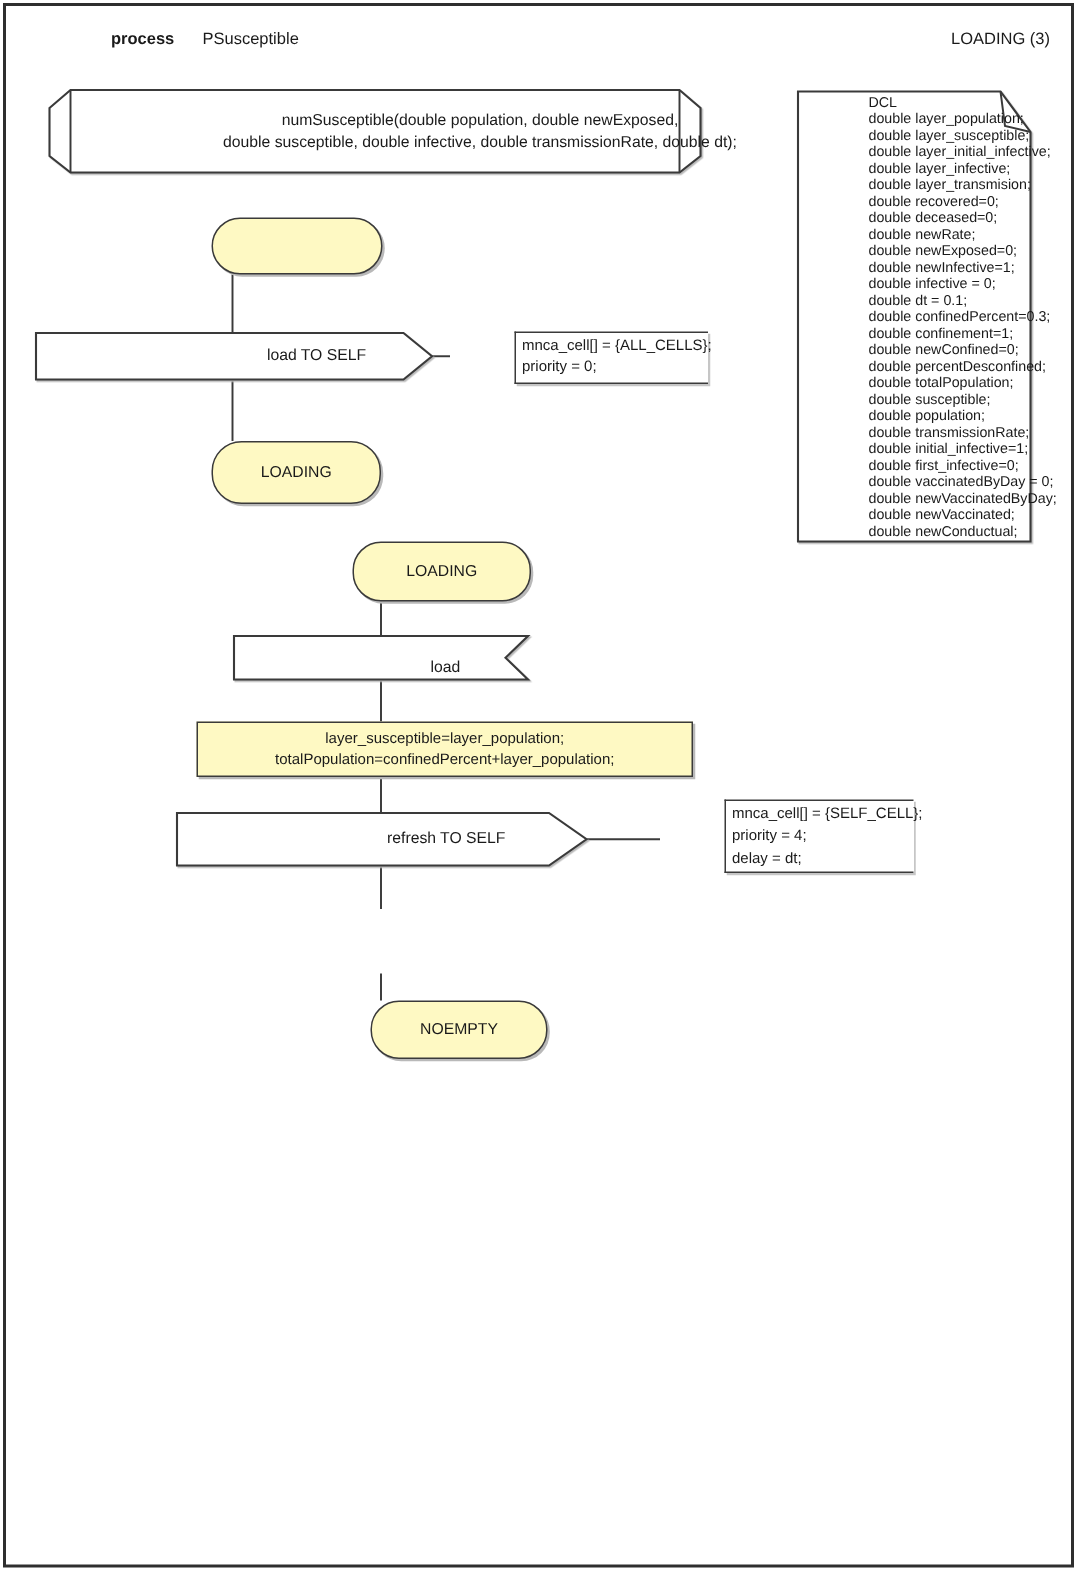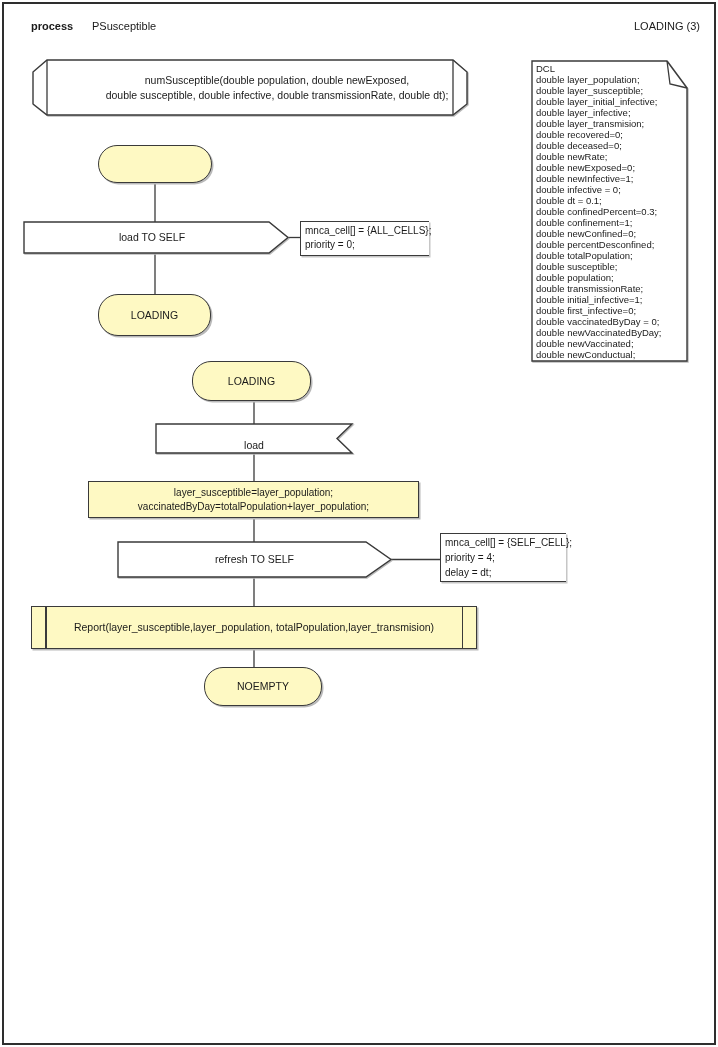--- a/index.html
+++ b/index.html
@@ -1,21 +1,21 @@
 <!DOCTYPE html>
 <html><head>
 <meta charset="utf-8">
 <style>
   html,body{margin:0;padding:0;background:#fff;}
   .page{
     position:relative;width:714px;height:1043px;margin:2px;
     border:2px solid #2e2e2e;background:#fff;box-sizing:border-box;
     font-family:"Liberation Sans",sans-serif;color:#1a1a1a;overflow:hidden;
   }
-  .abs{position:absolute;box-sizing:border-box;}
+  .abs{position:absolute;box-sizing:border-box;margin-left:43px;}
   .txt{font-size:10.5px;line-height:15px;white-space:pre-line;}
   .small{font-size:10px;line-height:13.5px;white-space:pre-line;}
   .center{display:flex;align-items:center;justify-content:center;text-align:center;}
   .shapebox{border:1.4px solid #3a3a3a;background:#fef9c3;box-shadow:1.5px 1.5px 0 #b9b9b9;}
   .capsule{border-radius:19px;}
   svg.canvas{position:absolute;left:0;top:0;pointer-events:none;}
   svg .shape{fill:#ffffff;stroke:#3a3a3a;stroke-width:1.4;pointer-events:all;
     filter:drop-shadow(1.2px 1.2px 0 #b9b9b9);}
   svg .edge{stroke:#3a3a3a;stroke-width:1.3;fill:none;}
   .bracket{border:1.4px solid #3a3a3a;border-right:none;background:transparent;
@@ -59,53 +59,48 @@
     <polyline class="edge" points="663,57 666,80 683,84"></polyline>
   </svg>
 
   <div class="abs txt center" style="left:29px;top:61px;width:488px;height:45px;">numSusceptible(double population, double newExposed,
 double susceptible, double infective, double transmissionRate, double dt);</div>
 
   <div class="abs shapebox capsule" style="left:94px;top:141px;width:114px;height:38px;">
     <span class="txt"></span>
   </div>
 
-  <div class="abs txt center" style="left:16px;top:218px;width:264px;height:31px;">load TO SELF</div>
+  <div class="abs txt center" style="left:32px;top:218px;width:264px;height:31px;">load TO SELF</div>
 
   <div class="abs bracket" style="left:296px;top:217px;width:129px;height:35px;"></div>
   <div class="abs small" style="left:301px;top:220px;width:135px;">mnca_cell[] = {ALL_CELLS};
 priority = 0;</div>
 
   <div class="abs shapebox capsule center" style="left:94px;top:290px;width:113px;height:42px;border-radius:20px;">
     <span class="txt">LOADING</span>
   </div>
 
   <div class="abs shapebox capsule center" style="left:188px;top:357px;width:119px;height:40px;">
     <span class="txt">LOADING</span>
   </div>
 
   <div class="abs txt center" style="left:152px;top:420px;width:196px;height:42px;">load</div>
 
   <div class="abs shapebox center small" style="left:84px;top:477px;width:331px;height:37px;">
     <span class="small" style="text-align:center;">layer_susceptible=layer_population;
-vaccinatedByDay=totalPopulation+layer_population;</span>
+totalPopulation=confinedPercent+layer_population;</span>
   </div>
 
   <div class="abs txt center" style="left:114px;top:538px;width:273px;height:35px;">refresh TO SELF</div>
 
   <div class="abs bracket" style="left:436px;top:529px;width:126px;height:49px;"></div>
   <div class="abs small" style="left:441px;top:531px;width:150px;line-height:15px;">mnca_cell[] = {SELF_CELL};
 priority = 4;
 delay = dt;</div>
 
-  <div class="abs shapebox center" style="left:27px;top:602px;width:446px;height:43px;">
-    <div class="bar" style="left:13px;"></div>
-    <div class="bar" style="right:13px;"></div>
-    <span class="txt">Report(layer_susceptible,layer_population, totalPopulation,layer_transmision)</span>
-  </div>
 
   <div class="abs shapebox capsule center" style="left:200px;top:663px;width:118px;height:39px;text-align:center;">
     <span class="txt">NOEMPTY</span>
   </div>
 
   <div class="abs dcl" style="left:532px;top:59px;width:148px;">DCL</div>
   <div class="abs dcl" style="left:532px;top:70px;width:148px;">double layer_population;
 double layer_susceptible;
 double layer_initial_infective;
 double layer_infective;

